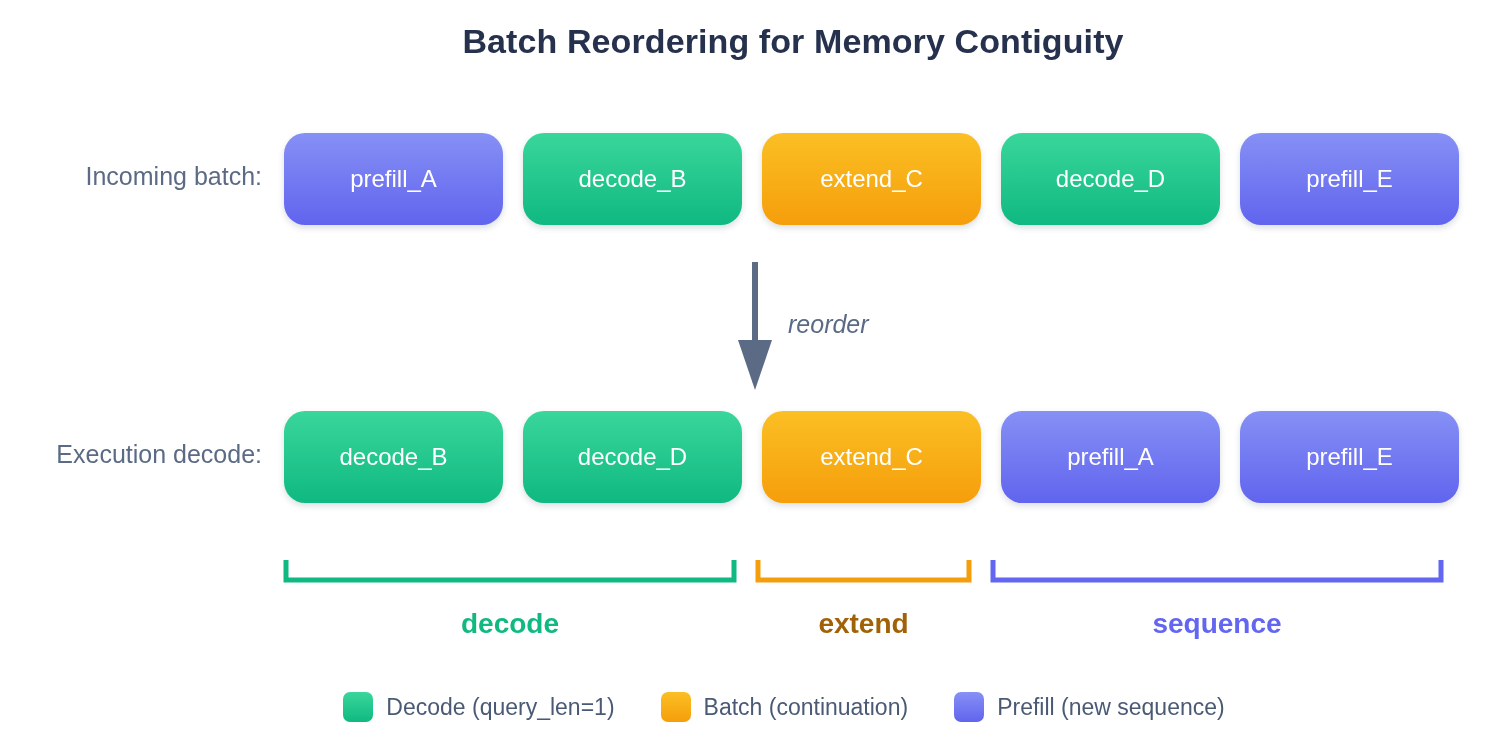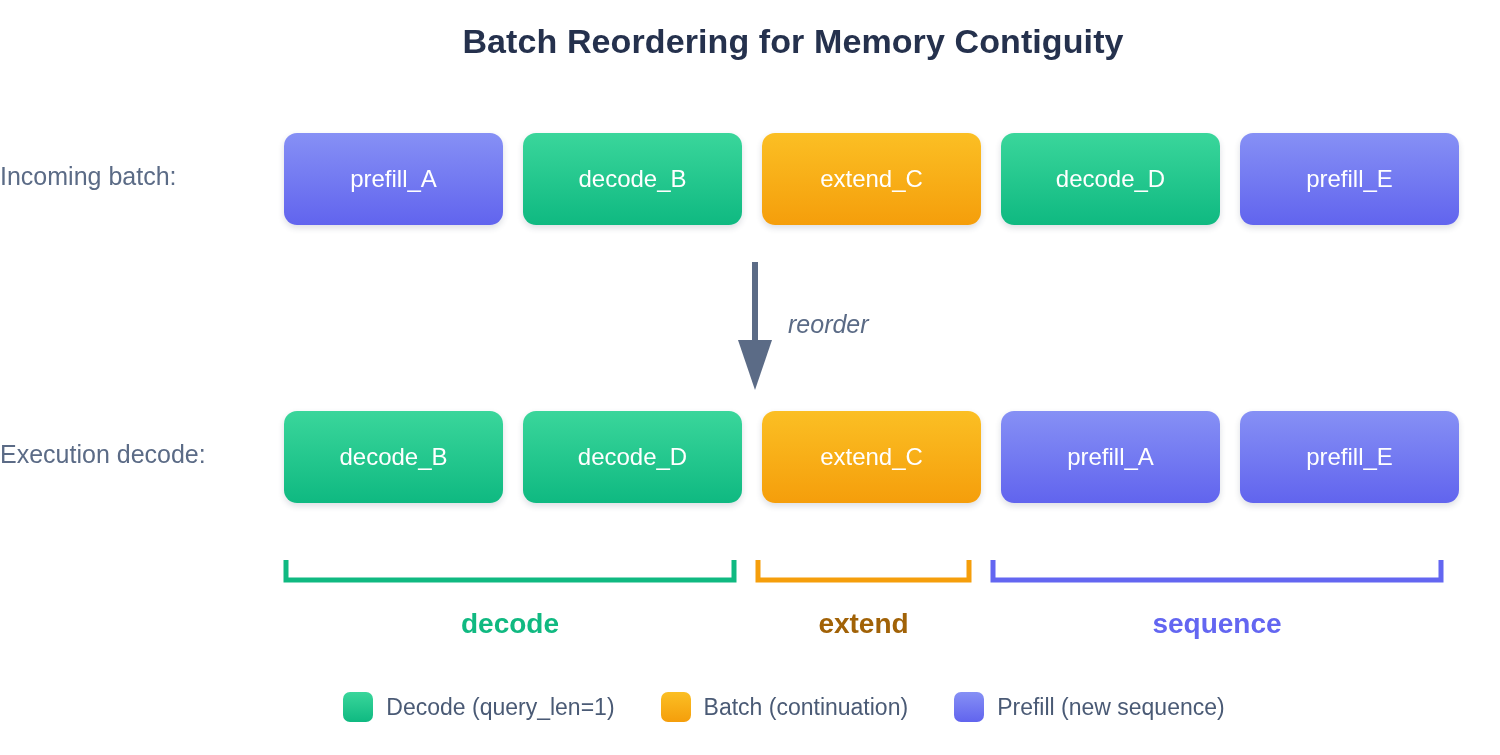--- a/index.html
+++ b/index.html
@@ -31,20 +31,21 @@
     font-weight: bold;
     color: #25314d;
     letter-spacing: 0.1px;
     padding-left: 43px;
   }
 
   
   .row-label {
     position: absolute;
     right: 0;
+    text-align: right;
     font-size: 25px;
     color: #5b6b86;
     white-space: nowrap;
   }
   #label-incoming {
     left: 0;
     width: 262px;
     top: 162px;
   }
   #label-execution {
@@ -61,21 +62,21 @@
     height: 92px;
     display: flex;
     gap: 20px;
   }
   #row-incoming { top: 133px; }
   #row-execution { top: 411px; }
 
   .box {
     flex: 1 1 0;
     height: 92px;
-    border-radius: 13px;
+    border-radius: 21px;
     display: flex;
     align-items: center;
     justify-content: center;
     color: #ffffff;
     font-size: 24px;
     box-shadow: 0 3px 6px rgba(40, 50, 80, 0.16);
     user-select: none;
   }
   .box.decode {
     background: linear-gradient(180deg, #3ad69b 0%, #0fb981 100%);

